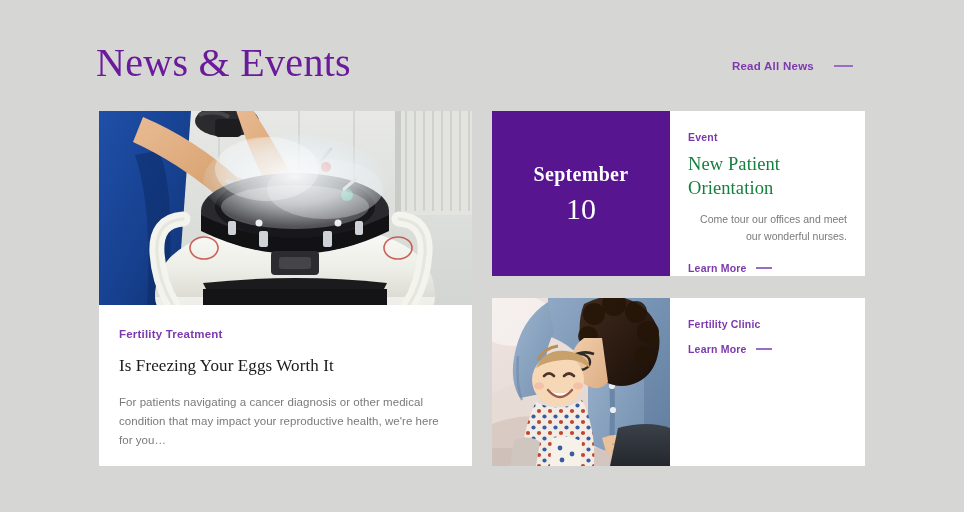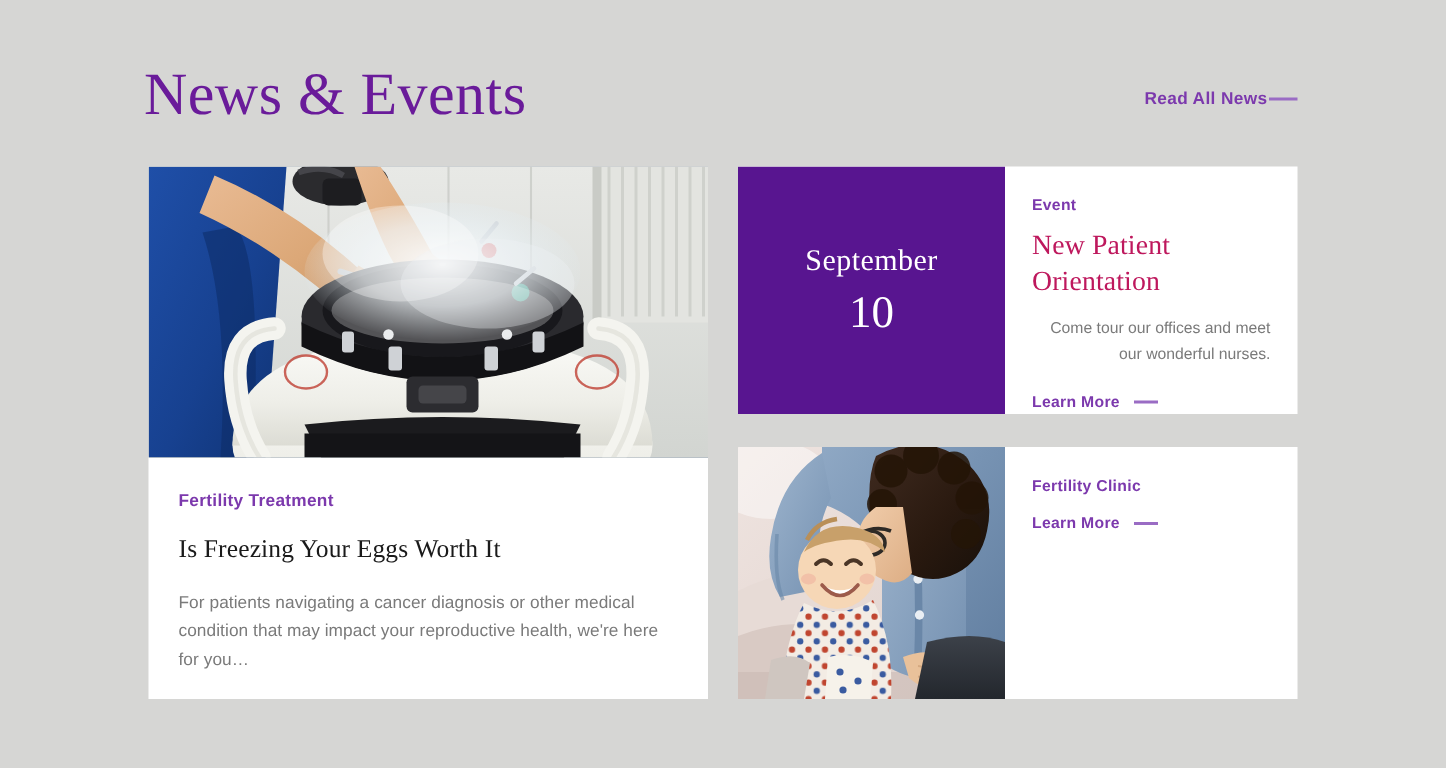--- a/index.html
+++ b/index.html
@@ -39,25 +39,25 @@
     font-size: 40px;
     font-weight: 400;
     letter-spacing: 0.3px;
     color: #6a1b9a;
     line-height: 46px;
     white-space: nowrap;
   }
 
   .read-all {
     position: absolute;
-    right: 0;
+    right: 12px;
     top: 20px;
     display: flex;
     align-items: center;
-    gap: 1px;
+    gap: 20px;
     text-decoration: none;
     cursor: pointer;
   }
 
   .read-all-label {
     font-size: 11.5px;
     font-weight: 700;
     color: #7c39ad;
     letter-spacing: 0.25px;
     white-space: nowrap;
@@ -163,21 +163,21 @@
     display: flex;
     flex-direction: column;
     align-items: center;
     justify-content: center;
     color: #ffffff;
     font-family: "Liberation Serif", "DejaVu Serif", serif;
   }
 
   .date-month {
     font-size: 20px;
-    font-weight: 400;
+    font-weight: 700;
     letter-spacing: 0.3px;
     line-height: 24px;
   }
 
   .date-day {
     font-size: 30px;
     font-weight: 400;
     line-height: 34px;
     margin-top: 6px;
   }
@@ -201,21 +201,21 @@
     font-weight: 700;
     color: #7c39ad;
     letter-spacing: 0.2px;
     margin-bottom: 9px;
   }
 
   .side-headline {
     font-family: "Liberation Serif", "DejaVu Serif", serif;
     font-size: 18.5px;
     font-weight: 400;
-    color: #be185d;
+    color: #15803d;
     line-height: 24px;
     letter-spacing: 0.1px;
   }
 
   .event-card .side-headline { margin-bottom: 11px; }
   .story-card .side-headline { margin-bottom: 11px; }
 
   .side-excerpt {
     font-size: 10.5px;
     color: #7a7a7a;

